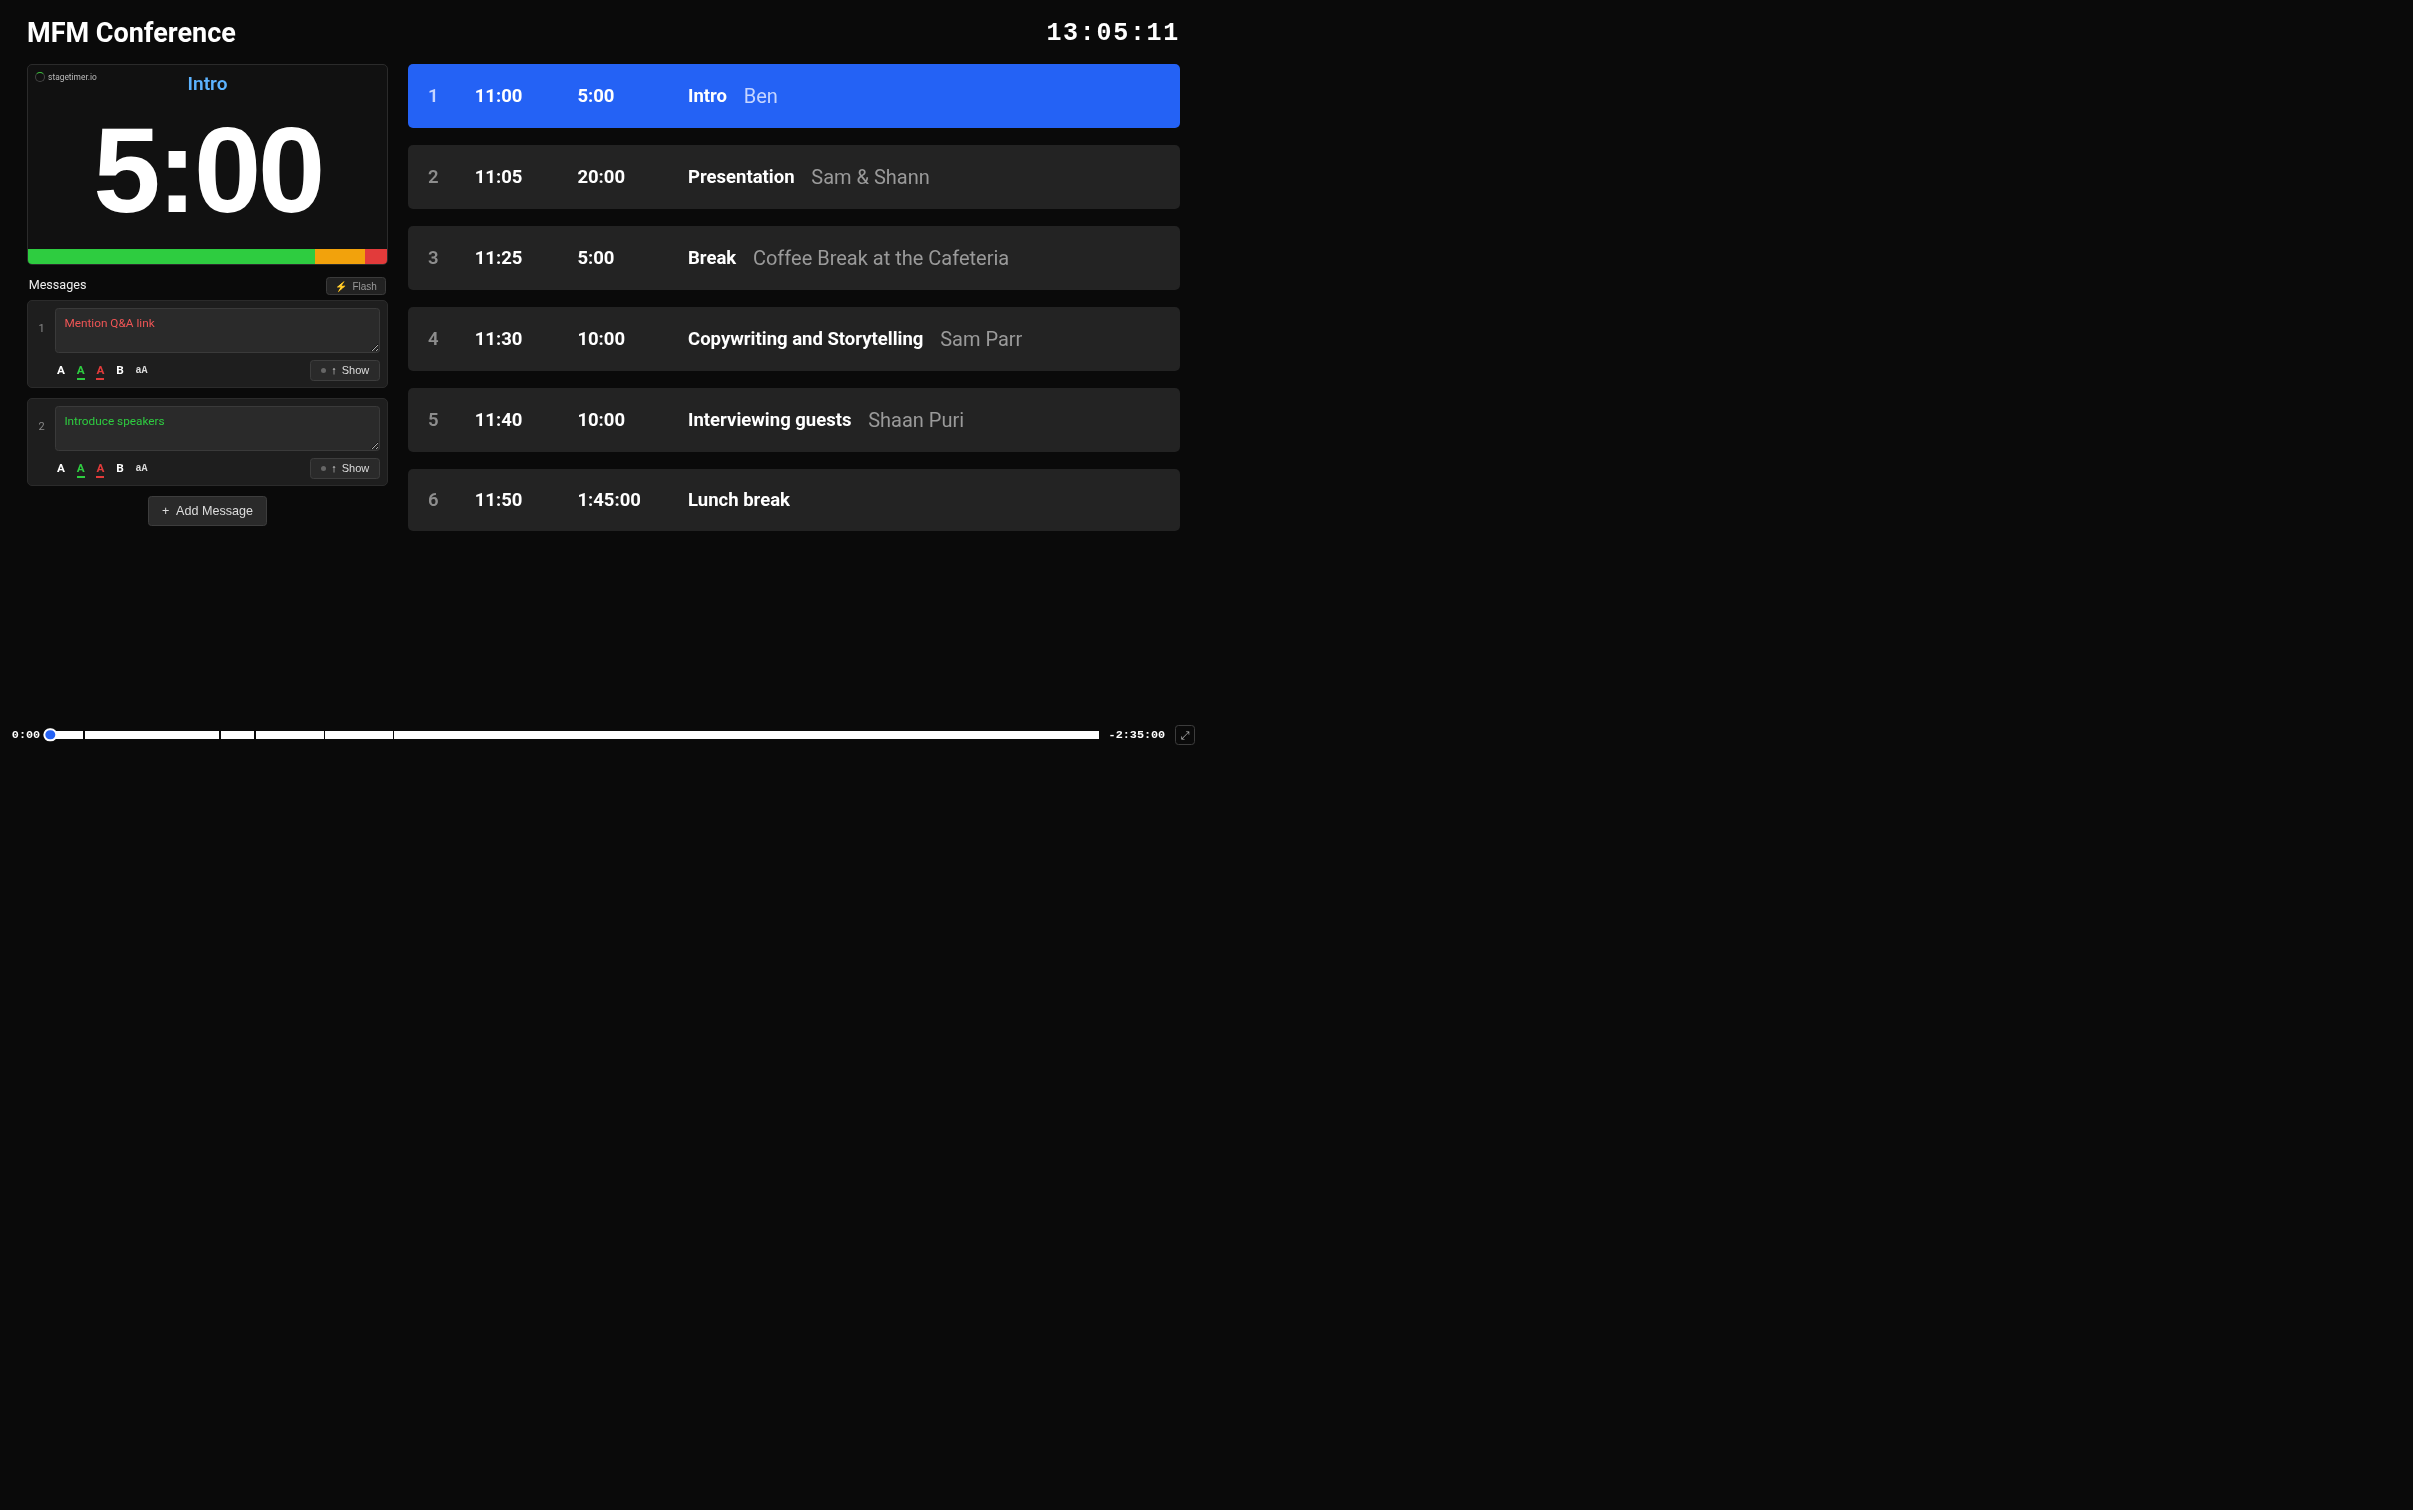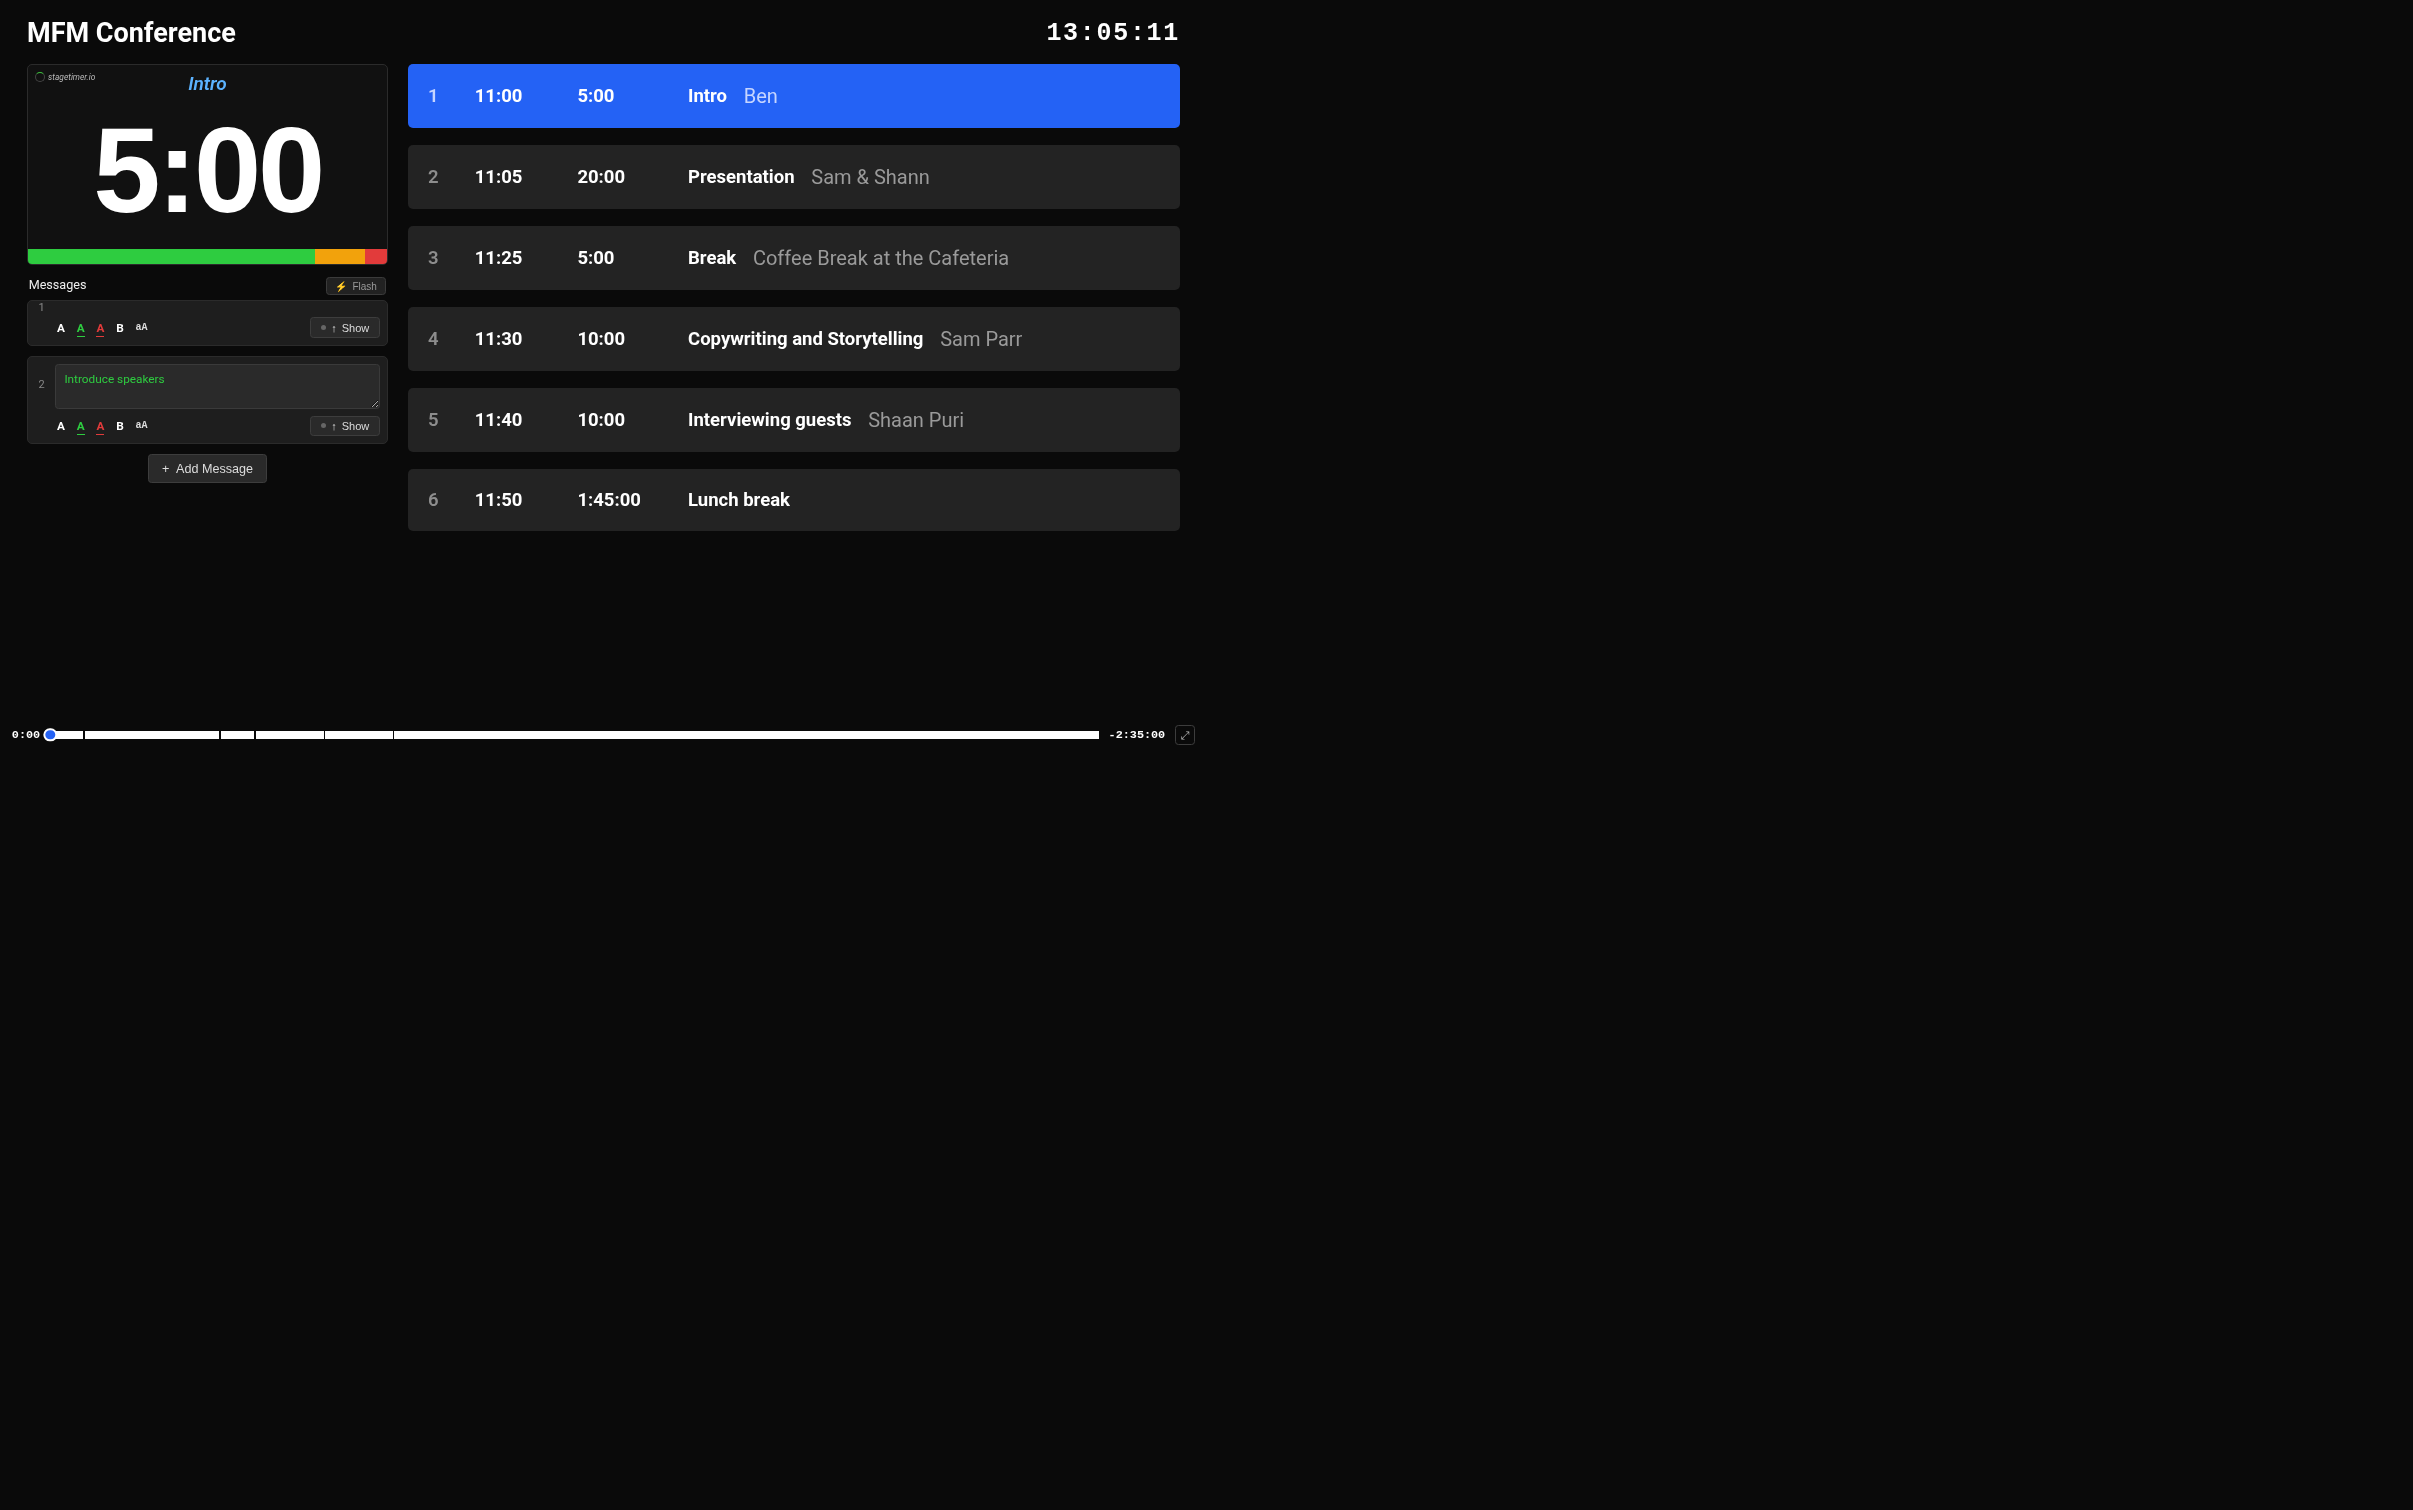--- a/index.html
+++ b/index.html
@@ -17,21 +17,21 @@
   .page-title { font-size:27px; font-weight:700; }
   .clock { font-size:25px; font-weight:700; font-family:"Courier New",monospace; letter-spacing:1.7px; }
 
   
   .main { display:flex; gap:20px; padding:8.4px 27px 0 27px; height:calc(100% - 97px); }
   .left-col { width:361px; flex:none; }
   .right-col { flex:1; display:flex; flex-direction:column; gap:17px; overflow:hidden; }
 
   
   .timer-box { background:#111; border:0.8px solid #2b2b2b; border-radius:5px; overflow:hidden; }
-  .timer-top { position:relative; padding:5px 6.7px 0 6.7px;font-style:italic; }
+  .timer-top { position:relative; padding:5px 6.7px 0 6.7px; }
   .brand { display:flex; align-items:center; gap:3.4px; font-size:8.4px; color:#bbb; position:absolute; top:6.7px; left:6.7px; }
   .brand-spinner { width:10px;height:10px;border:1.7px solid #444;border-top-color:#3cc13c;border-radius:50%; }
   .timer-label { text-align:center; color:#5cb3ff; font-size:19px; font-weight:600; padding-top:1.7px; }
   .timer-digits { text-align:center; font-size:121px; font-weight:700; line-height:1; letter-spacing:-3.4px; padding:15px 0 18.5px; font-family:"Arial Black",Arial,sans-serif; }
   .timer-bar { height:15px; display:flex; }
   .bar-green { background:#2ecc40; }
   .bar-orange { background:#f2a20c; }
   .bar-red { background:#e23b3b; }
 
   
@@ -111,20 +111,21 @@
       <button class="flash-btn">
         <span>⚡</span>
         <span>Flash</span>
       </button>
     </div>
 
     <div id="messages-list">
         <div class="msg-card">
           <div class="msg-row1">
             <div class="msg-idx">1</div>
+            <textarea class="msg-text " style="">Mention Q&amp;A link</textarea>
           </div>
           <div class="msg-tools">
             <div class="fmt-group">
               <span class="fmt white">A</span>
               <span class="fmt green greenline">A</span>
               <span class="fmt red redline">A</span>
               <span class="fmt bold">B</span>
               <span class="fmt case">aA</span>
             </div>
             <button class="show-btn">

